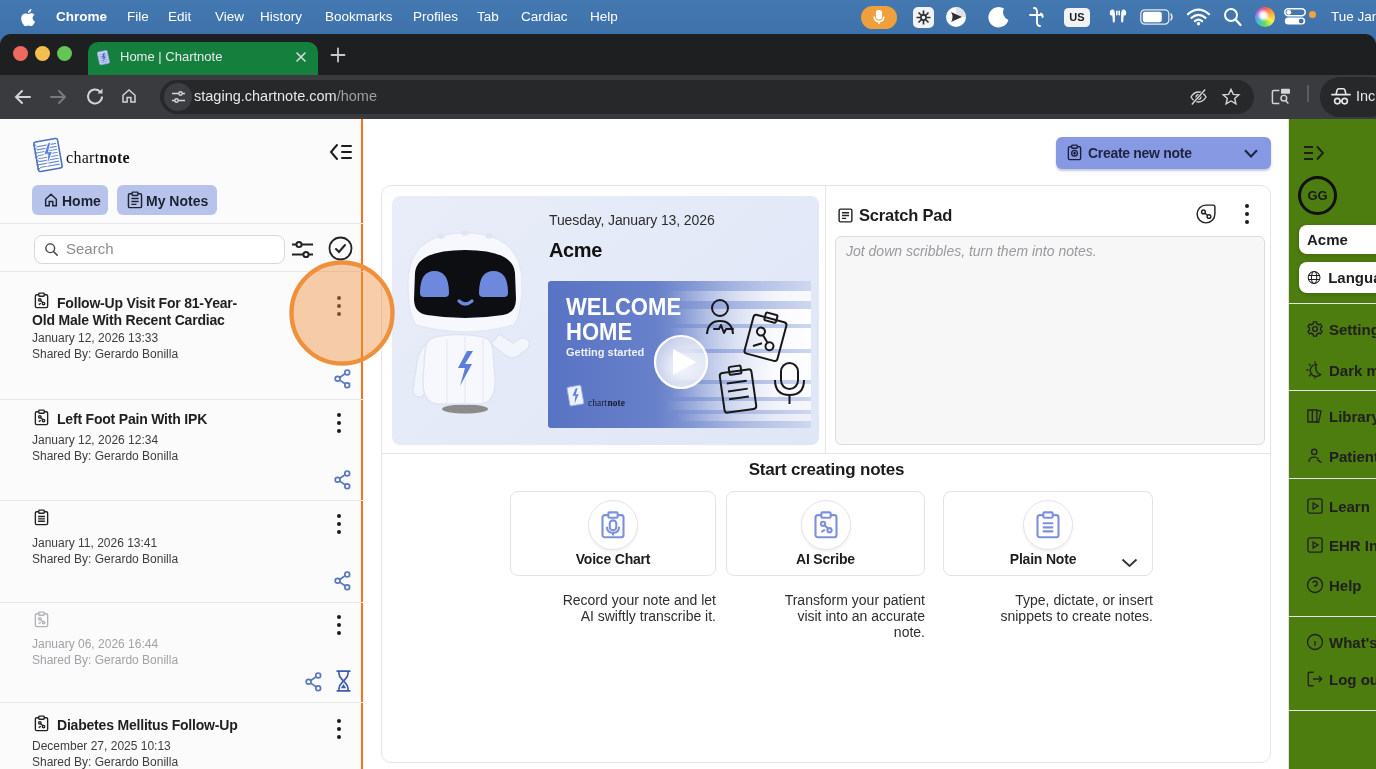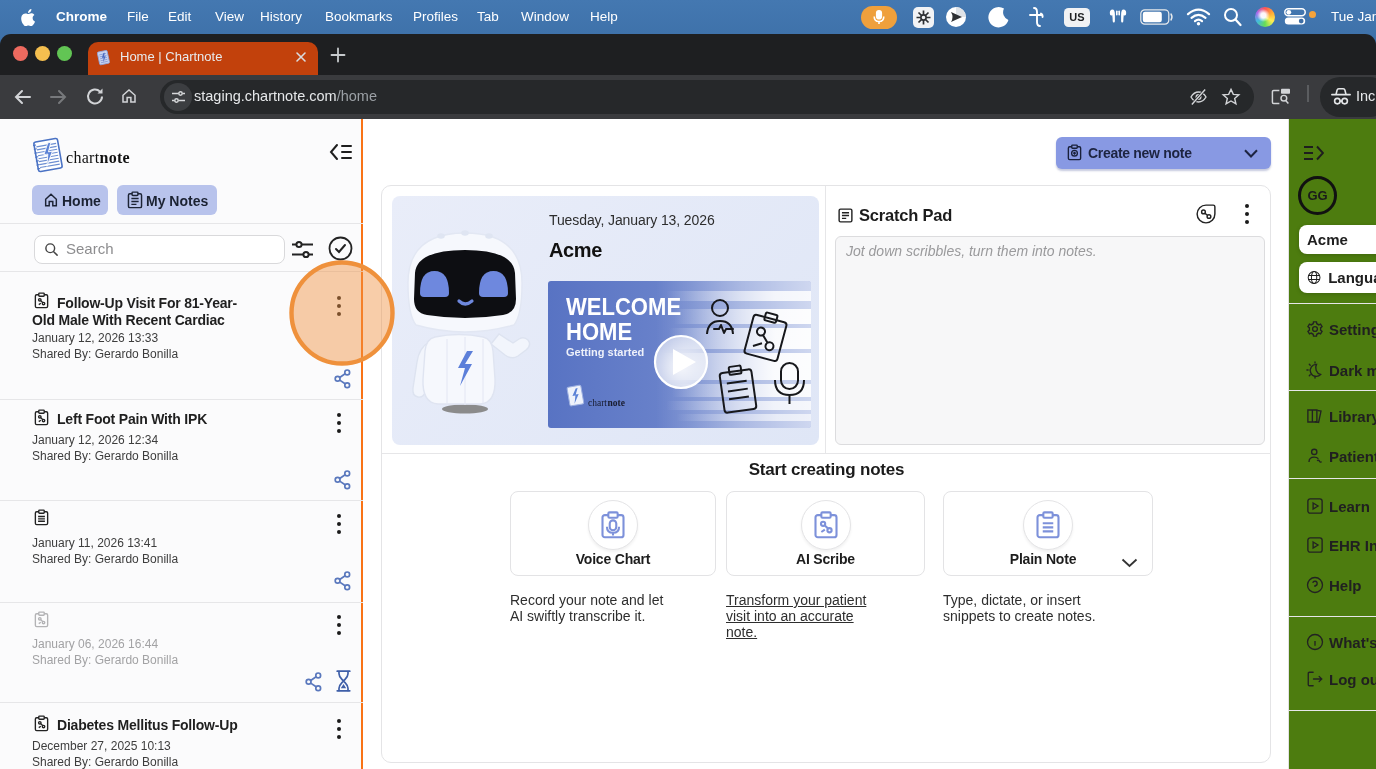--- a/index.html
+++ b/index.html
@@ -5,57 +5,57 @@
   * { margin:0; padding:0; box-sizing:border-box; }
   html,body { width:1376px; height:769px; overflow:hidden; }
   body { font-family:"Liberation Sans", sans-serif; position:relative; background:#fff; }
   .abs { position:absolute; }
   
   #menubar { left:0; top:0; width:1376px; height:46px; background:linear-gradient(#4478b1,#3d70a8); color:#fff; }
   #menubar .mi { position:absolute; top:0; height:34px; line-height:34px; font-size:13.5px; color:#fff; }
   
   #tabstrip { left:0; top:34px; width:1376px; height:41px; background:#1e1f21; border-radius:11px 11px 0 0; }
   .tl { position:absolute; top:11.5px; width:15px; height:15px; border-radius:50%; }
-  #tab { position:absolute; left:88px; top:8px; width:230px; height:33px; background:#c2410c; border-radius:10px 10px 0 0; }
+  #tab { position:absolute; left:88px; top:8px; width:230px; height:33px; background:#15803d; border-radius:10px 10px 0 0; }
   #toolbar { left:0; top:75px; width:1376px; height:44px; background:#3a3b3e; }
   #omnibox { position:absolute; left:160px; top:5px; width:1094px; height:34px; background:#26282a; border-radius:17px; }
   
   #page { left:0; top:119px; width:1376px; height:650px; background:#fff; }
   #lsb { position:absolute; left:0; top:0; width:363px; height:650px; background:#fbfbfc; border-right:2px solid #f97316; }
   .hr { position:absolute; left:0; width:363px; height:1px; background:#e6e6e8; }
   .notetitle { font-weight:bold; font-size:14px; letter-spacing:-0.2px; color:#1f1f1f; }
   .notemeta { font-size:12px; color:#3d3d3d; }
   .dots3 i { display:block; width:4px; height:4px; border-radius:50%; background:#1a1a1a; margin:0 auto 4px; }
   
   #maincard { position:absolute; left:381px; top:66px; width:890px; height:578px; border:1px solid #e4e4e6; border-radius:10px; background:#fff;padding-left:12px; }
   #bluepanel { position:absolute; left:10px; top:10px; width:427px; height:249px; background:linear-gradient(135deg,#e9edf9,#dfe6f6); border-radius:8px; }
   .rsb-item { position:absolute; left:17px; font-size:15px; font-weight:bold; color:#202020; white-space:nowrap; display:flex; align-items:center; gap:5px; }
   .card3 { position:absolute; top:305px; width:206px; height:85px; border:1px solid #e3e3e5; border-radius:8px; background:#fff; }
   .circ3 { position:absolute; left:50%; top:8px; transform:translateX(-50%); width:50px; height:50px; border-radius:50%; background:#fff; border:1px solid #e4e4e6; box-shadow:0 2px 3px rgba(0,0,0,0.06); display:flex; align-items:center; justify-content:center; }
   .lbl3 { position:absolute; left:0; top:59px; width:100%; text-align:center; font-weight:bold; font-size:14px; letter-spacing:-0.2px; color:#1d1d1d; }
-  .desc3 { position:absolute; top:406px; font-size:14px; color:#2e2e2e; text-align:left; line-height:16px; }
+  .desc3 { position:absolute; top:406px; font-size:14px; color:#2e2e2e; text-align:right; line-height:16px; }
   .rbtn { background:#fff; border-radius:8px; box-shadow:0 1px 4px rgba(0,0,0,0.18); width:100px; display:flex; align-items:center; }
   .rhr { position:absolute; left:0; width:88px; height:1px; background:#e6e6e8; }
 </style>
 </head>
 <body>
 
 <div class="abs" id="menubar">
   <svg class="abs" style="left:20px;top:8.5px" width="15" height="17" viewBox="0 0 15 17">
       <path fill="#fff" d="M12.6 9.1c0-2.1 1.7-3.1 1.8-3.2-1-1.4-2.5-1.6-3-1.6-1.3-.1-2.5.8-3.2.8-.7 0-1.7-.8-2.8-.7-1.4 0-2.7.8-3.5 2.1-1.5 2.6-.4 6.4 1.1 8.5.7 1 1.5 2.2 2.6 2.1 1.1 0 1.5-.7 2.8-.7 1.3 0 1.6.7 2.8.7 1.2 0 1.9-1 2.6-2 .8-1.2 1.1-2.3 1.2-2.4-.1-.1-2.4-1-2.4-3.6zM10.5 2.8c.6-.7 1-1.7.9-2.7-.9 0-1.9.6-2.5 1.3-.6.6-1 1.6-.9 2.6 1 .1 2-.5 2.5-1.2z"></path>
     </svg>
   <span class="mi" style="left:56px;font-weight:bold;">Chrome</span>
   <span class="mi" style="left:127px;">File</span>
   <span class="mi" style="left:168px;text-align:center;">Edit</span>
   <span class="mi" style="left:215px;">View</span>
   <span class="mi" style="left:260px;">History</span>
   <span class="mi" style="left:325px;">Bookmarks</span>
   <span class="mi" style="left:413px;">Profiles</span>
   <span class="mi" style="left:477px;">Tab</span>
-  <span class="mi" style="left:521px;">Window</span>
+  <span class="mi" style="left:521px;">Cardiac</span>
   <span class="mi" style="left:590px;">Help</span>
 
   <div class="abs" style="left:861px;top:6px;width:36px;height:23px;background:#efa03c;border-radius:11.5px;"></div>
   <svg class="abs" style="left:873px;top:10px" width="12" height="15" viewBox="0 0 12 15">
       <g fill="none" stroke="#fff" stroke-width="1.6">
         <rect x="3.7" y="0.8" width="4.6" height="8" rx="2.3" fill="#fff"></rect>
         <path d="M1.2 6.5q0 5 4.8 5t4.8-5M6 11.5v2.6"></path>
       </g>
     </svg>
   <svg class="abs" style="left:913px;top:7px" width="21" height="21" viewBox="0 0 21 21">
@@ -671,16 +671,16 @@
               <rect x="7" y="1.2" width="8" height="4.6" rx="1" fill="#fff"></rect>
               <circle cx="8.5" cy="11" r="1.8"></circle>
               <circle cx="14" cy="16.5" r="1.8"></circle>
               <path d="M10 12.5l3 2.8M7 18l3-2"></path>
             </g>
           </svg>
         </div>
       <div class="lbl3">AI Scribe</div>
     </div>
     <div class="desc3" style="left:128px;width:206px;">Record your note and let<br>AI swiftly transcribe it.</div>
-    <div class="desc3" style="left:344px;width:199px;text-decoration:underline;">Transform your patient<br>visit into an accurate<br>note.</div>
+    <div class="desc3" style="left:344px;width:199px;">Transform your patient<br>visit into an accurate<br>note.</div>
     <div class="desc3" style="left:561px;width:210px;">Type, dictate, or insert<br>snippets to create notes.</div>
   </div>
 </div>
 
 </body></html>

